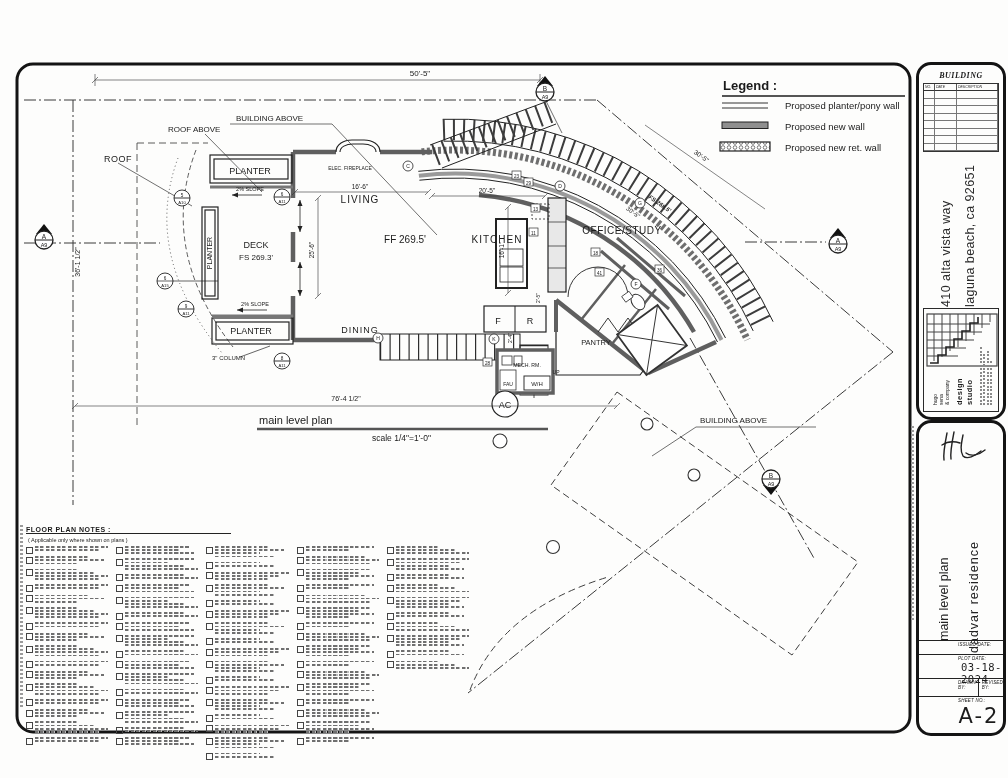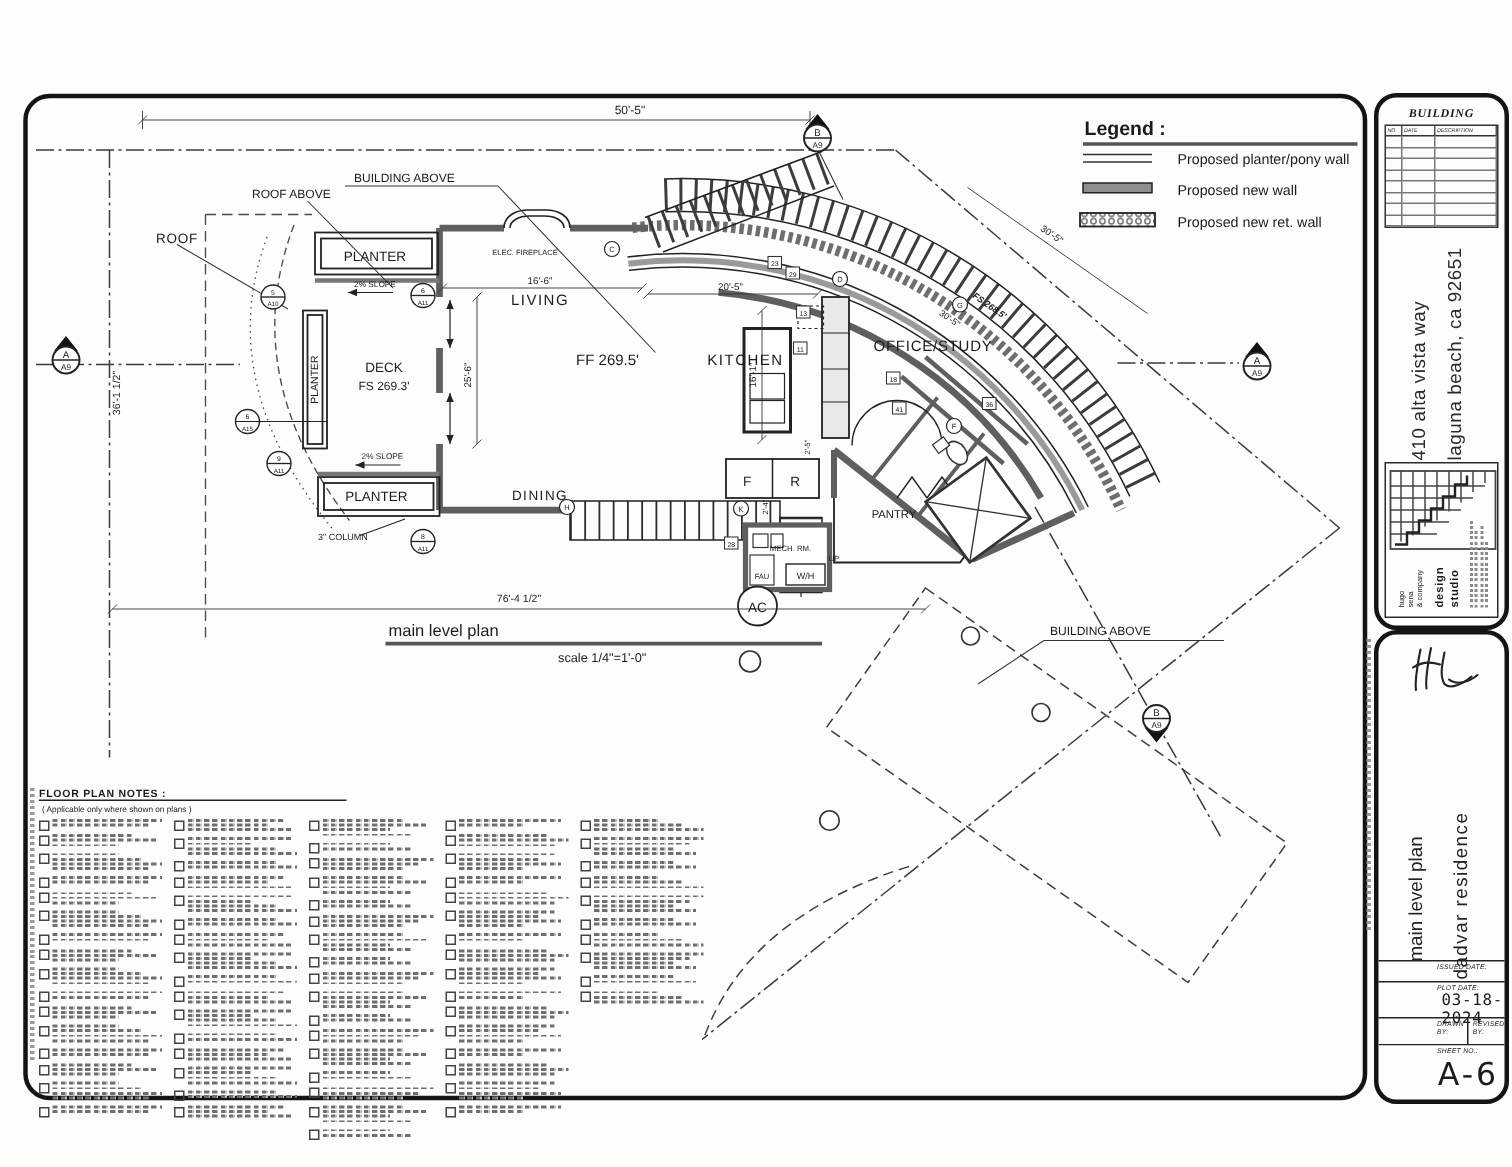--- a/index.html
+++ b/index.html
@@ -1071,18 +1071,18 @@
     <div class="frow fsplit" style="height:17px;">
       <div>
             <div class="flabel">DRAWN BY:</div>
           </div>
       <div>
             <div class="flabel">REVISED BY:</div>
           </div>
     </div>
     <div class="frow" style="height:36px;border-radius:0 0 11px 11px;">
       <div class="flabel">SHEET NO.:</div>
-      <div class="sheetno">A-6</div>
+      <div class="sheetno">A-2</div>
     </div>
   </div>
 </div>
 
 </div>
 
 </body></html>

